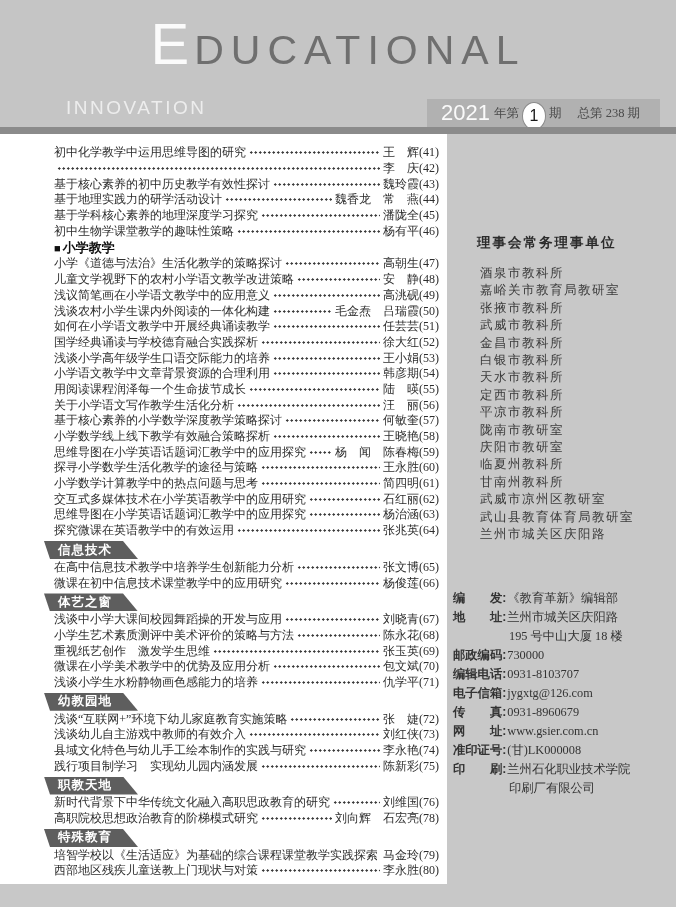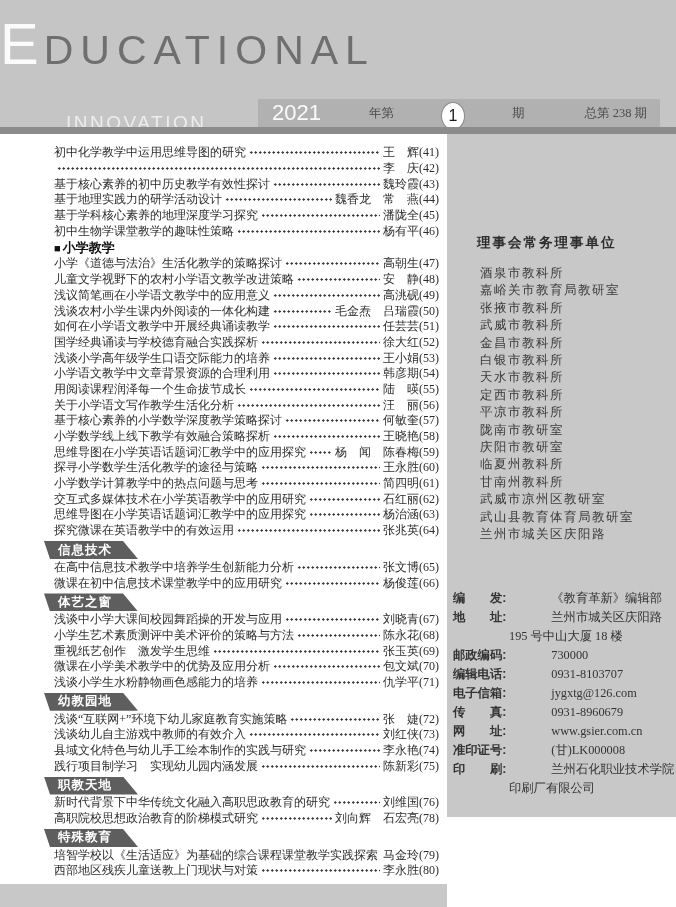--- a/index.html
+++ b/index.html
@@ -1,28 +1,28 @@
 <!DOCTYPE html>
 <html><head>
 <meta charset="utf-8">
 <style>
   html,body{margin:0;padding:0;background:#e8e8e8;}
   .page{position:relative;width:676px;height:907px;background:#ffffff;overflow:hidden;
         font-family:"Liberation Serif","DejaVu Serif",serif;}
   
   .masthead{position:absolute;top:0;left:0;width:676px;height:127px;background:#c5c5c5;}
-  .m-title{position:absolute;top:10px;left:0;width:100%;text-align:left;
+  .m-title{position:absolute;top:10px;left:0;width:100%;text-align:center;
            font-family:"Liberation Sans",sans-serif;color:#6f6f6f;
            font-size:41px;letter-spacing:7px;}
   .big-e{color:#fbfbfb;font-size:58px;letter-spacing:5px;}
-  .innovation{position:absolute;left:66px;top:112px;font-family:"Liberation Sans",sans-serif;
+  .innovation{position:absolute;left:66px;top:97px;font-family:"Liberation Sans",sans-serif;
               color:#ededed;font-size:19px;letter-spacing:2.5px;}
   .issue-band{position:absolute;right:16px;top:99px;height:28px;background:#b1b1b1;
-              display:flex;align-items:center;padding:0 13px 0 14px;
-              color:#4a4a4a;font-size:12.5px;gap:44px;}
+              display:flex;align-items:center;padding:0 20px 0 14px;
+              color:#4a4a4a;font-size:12.5px;}
   .issue-year{color:#fafafa;font-size:22px;font-family:"Liberation Sans",sans-serif;margin-right:4px;}
   .issue-circle{width:22px;height:26px;background:#ffffff;border:1px solid #8a8a8a;border-radius:50%;
                 display:flex;align-items:center;justify-content:center;color:#1a1a1a;
                 font-size:16px;font-family:"Liberation Sans",sans-serif;margin:0 3px;
                 position:relative;top:3px;flex:0 0 auto;}
   .issue-total{margin-left:16px;}
   .rule{position:absolute;top:127px;left:0;width:676px;height:7px;background:#8b8b8b;}
   
   .toc-panel{position:absolute;top:134px;left:0;width:447px;height:592px;background:#ffffff;
              box-sizing:border-box;padding:11px 8px 0 54px;color:#2d2d2d;}
@@ -35,28 +35,28 @@
   .sec-square{height:17px;display:flex;align-items:center;font-weight:bold;font-size:13px;
               color:#101010;font-family:"Liberation Sans",sans-serif;}
   .sq-marker{margin-right:2px;font-size:11px;}
   .badge-wrap{height:19px;margin:1px 0;}
   .sec-badge{display:inline-flex;height:18px;align-items:center;margin-left:-10px;
              background:#5e5e5e;color:#ffffff;font-weight:bold;font-size:12.5px;
              font-family:"Liberation Sans",sans-serif;letter-spacing:1px;
              padding:0 26px 0 14px;
              clip-path:polygon(0 0,calc(100% - 15px) 0,100% 100%,6px 100%);}
   
-  .sidebar{position:absolute;top:134px;left:447px;width:229px;height:683px;background:#c8c8c8;
+  .sidebar{position:absolute;top:134px;left:447px;width:229px;height:773px;background:#c8c8c8;
            box-sizing:border-box;color:#3a3a3a;}
   .council-title{margin:100px 0 13px 30px;font-size:13.5px;font-weight:bold;letter-spacing:2px;
                  color:#2c2c2c;font-family:"Liberation Sans",sans-serif;}
   .council{list-style:none;margin:0;padding:0;}
   .council li{margin-left:33px;font-size:12.5px;line-height:17.4px;letter-spacing:1.5px;}
   .pubinfo{margin:46px 0 0 6px;font-size:12.3px;color:#333;}
-  .info-line{display:flex;line-height:17.6px;margin-bottom:1.5px;gap:44px;}
+  .info-line{display:flex;line-height:17.6px;margin-bottom:1.5px;}
   .info-label{font-family:"Liberation Sans",sans-serif;font-weight:bold;white-space:pre;flex:0 0 auto;}
   .info-value{margin-left:1px;}
   .info-cont{padding-left:56px;line-height:17.6px;margin-bottom:1.5px;}
   .bottom-strip{position:absolute;left:0;bottom:0;width:447px;height:23px;background:#c8c8c8;}
 </style>
 </head>
 <body>
 
 <div class="page">
 

